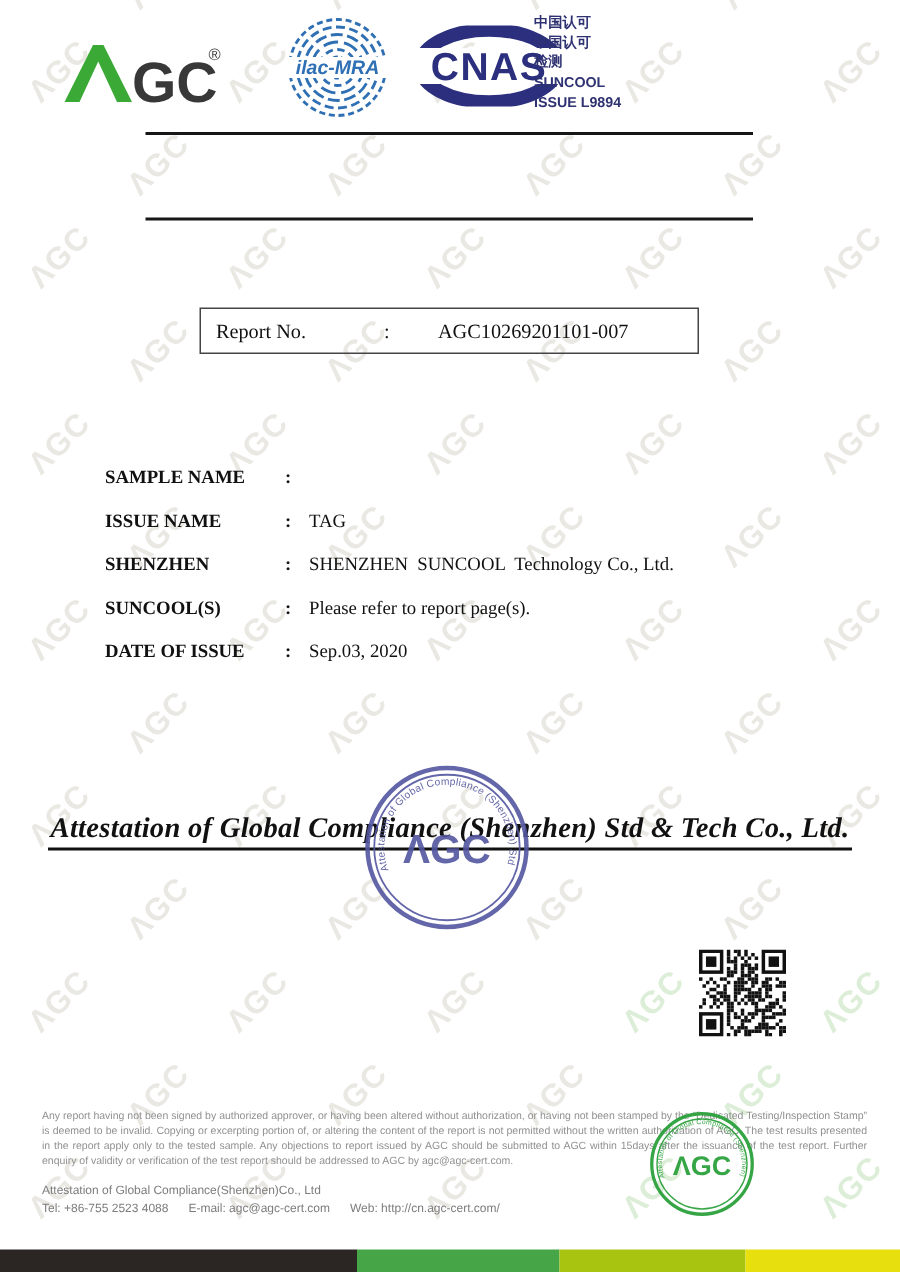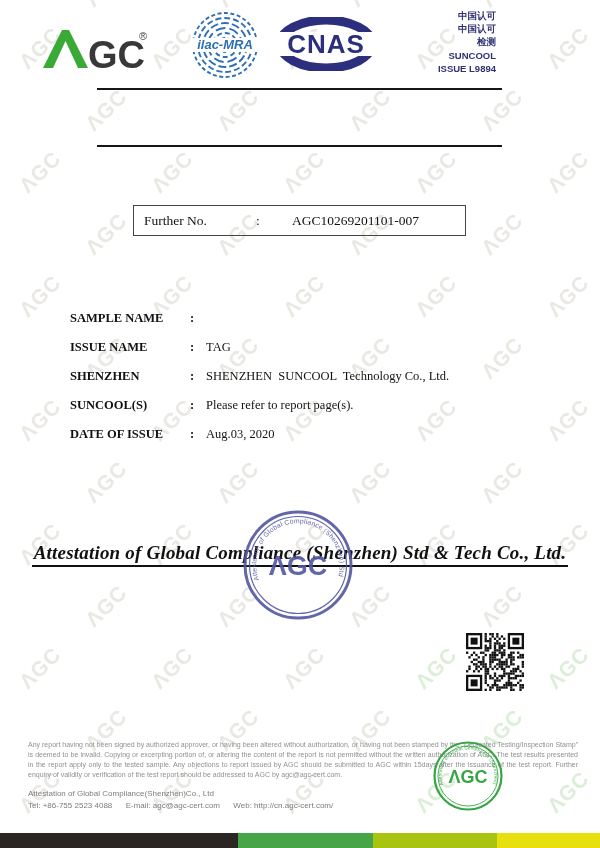--- a/index.html
+++ b/index.html
@@ -3,21 +3,21 @@
 <meta charset="utf-8">
 <style>
   html,body{margin:0;padding:0;background:#fff;}
   .page{position:relative;width:600px;height:848px;background:#fff;overflow:hidden;
         font-family:"Liberation Serif",serif;color:#111;}
   
   .wm{position:absolute;font:700 21px "Liberation Sans",sans-serif;letter-spacing:1px;
       transform:rotate(-45deg);z-index:0;user-select:none;}
   
   .hdr-el{position:absolute;z-index:2;}
-  .accred{left:376px;top:9px;width:120px;font:700 9.5px/13.2px "Liberation Sans",sans-serif;color:#2f3272;text-align:right;}
+  .accred{left:356px;top:9px;width:120px;font:700 9.5px/13.2px "Liberation Sans",sans-serif;color:#2f3272;}
   
   .rule{position:absolute;left:97px;width:405px;height:2px;background:#161616;z-index:2;}
   .title{position:absolute;left:0;top:95px;width:600px;text-align:center;
          font:700 23px "Liberation Serif",serif;letter-spacing:.5px;z-index:2;}
   
   .repbox{position:absolute;left:133px;top:205px;width:333px;height:31px;border:1px solid #444;
           display:flex;align-items:center;padding-left:10px;box-sizing:border-box;
           font-size:13.5px;background:transparent;z-index:2;}
   .repbox .rl{width:112px;}
   .repbox .rc{width:36px;}
@@ -150,21 +150,21 @@
     <div>中国认可</div>
     <div>检测</div>
     <div>SUNCOOL</div>
     <div>ISSUE L9894</div>
   </div>
 
   <div class="rule" style="top:88px"></div>
   <div class="rule" style="top:145px"></div>
 
   <div class="repbox">
-    <span class="rl">Further No.</span>
+    <span class="rl">Report No.</span>
     <span class="rc">:</span>
     <span class="rv">AGC10269201101-007</span>
   </div>
 
   <div class="fields">
     <div class="frow">
       <span class="fl">SAMPLE NAME</span>
       <span class="fc">:</span>
     </div>
     <div class="frow">
@@ -178,21 +178,21 @@
       <span class="fv">SHENZHEN  SUNCOOL  Technology Co., Ltd.</span>
     </div>
     <div class="frow">
       <span class="fl">SUNCOOL(S)</span>
       <span class="fc">:</span>
       <span class="fv">Please refer to report page(s).</span>
     </div>
     <div class="frow">
       <span class="fl">DATE OF ISSUE</span>
       <span class="fc">:</span>
-      <span class="fv">Aug.03, 2020</span>
+      <span class="fv">Sep.03, 2020</span>
     </div>
   </div>
 
   <div class="companywrap">
     <span class="company">Attestation of Global Compliance (Shenzhen) Std &amp; Tech Co., Ltd.</span>
   </div>
 
   <svg class="seal" style="left: 242px; top: 509px; opacity: 0.9; color: rgb(83, 86, 159);" width="112" height="112" viewBox="0 0 112 112">
     <circle cx="56" cy="56" r="53" fill="none" stroke="currentColor" stroke-width="3"></circle>
     <circle cx="56" cy="56" r="48.5" fill="none" stroke="currentColor" stroke-width="1.2"></circle>

